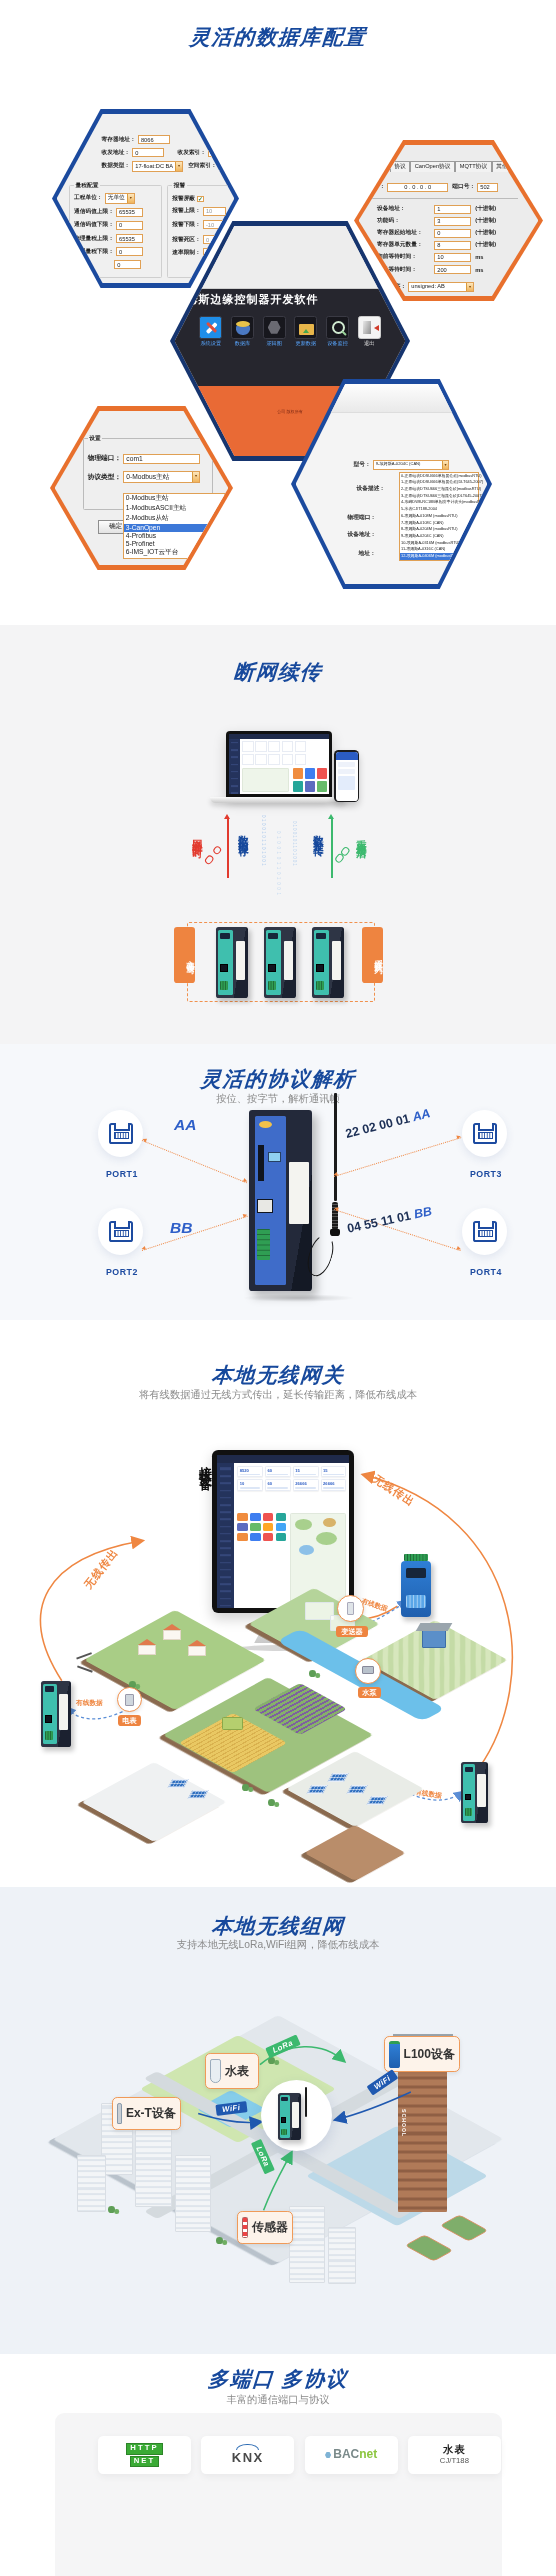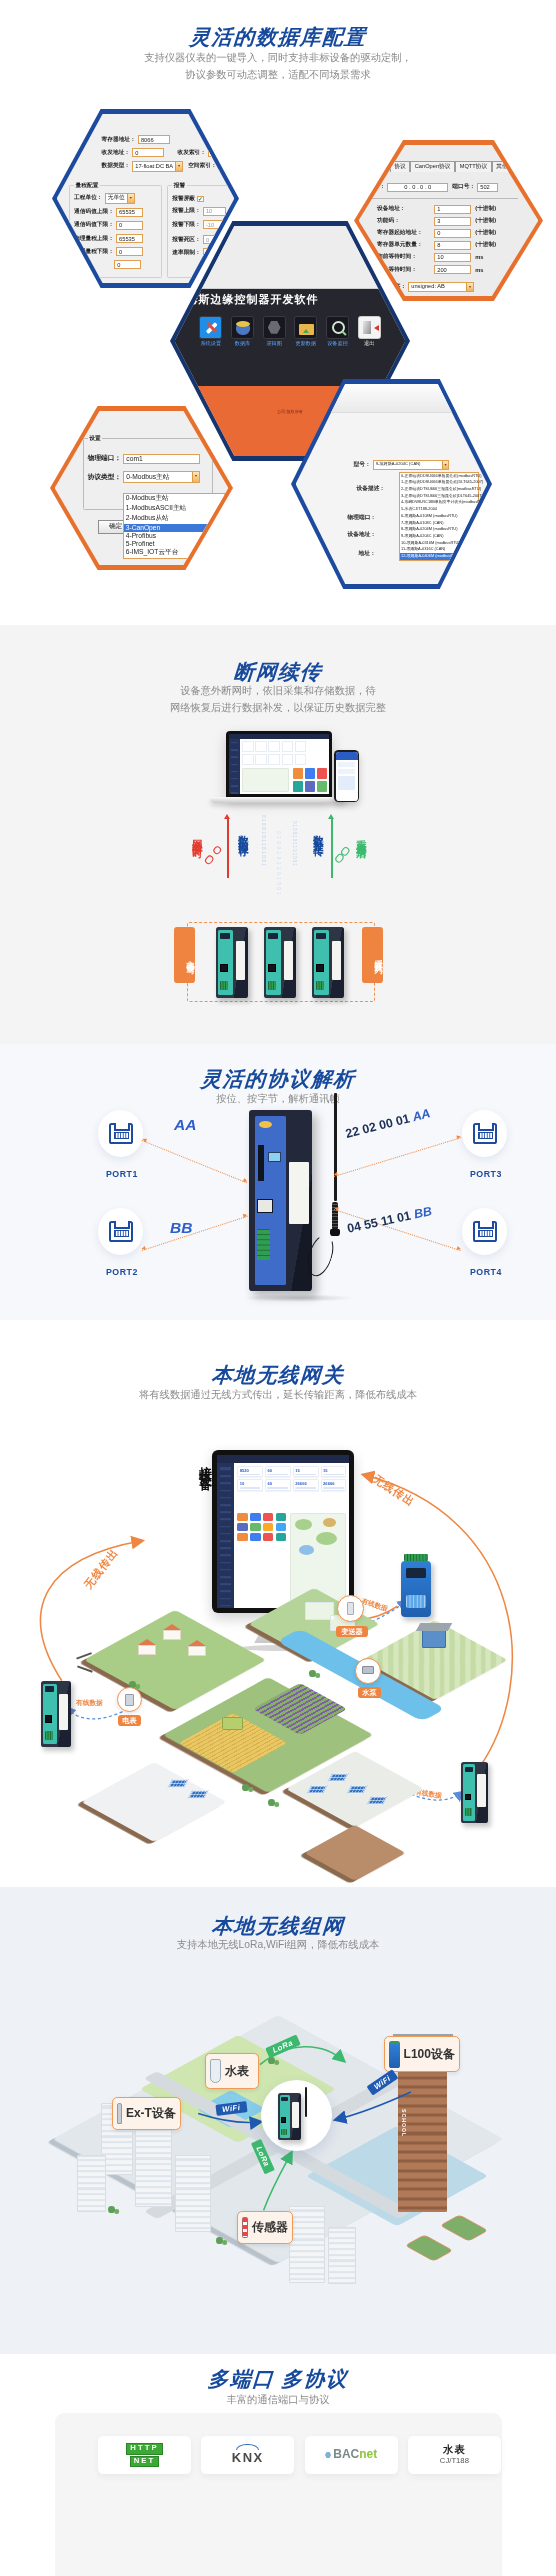--- a/index.html
+++ b/index.html
@@ -118,24 +118,20 @@
   .gear{display:inline-block;width:11.3px;height:11.3px;border-radius:50%;background:repeating-conic-gradient(#f5a623 0 22deg,#fff 22deg 45deg);border:1.5px solid #f5a623;margin-right:3.1px;vertical-align:middle}
   .hexi{display:inline-block;width:6.2px;height:6.2px;background:#7fb3d5;clip-path:polygon(26% 0,74% 0,100% 50%,74% 100%,26% 100%,0 50%);margin-right:2.1px}
 </style>
 </head>
 <body>
 
 <div class="page">
 
 <section style="height:625px;background:#fff">
   <h1 class="sec-title" style="top:23px">灵活的数据库配置</h1>
-  <p class="sec-sub" style="top:50px">
-    <span>支持仪器仪表的一键导入，同时支持非标设备的驱动定制，</span><br>
-    <span>协议参数可动态调整，适配不同场景需求</span>
-  </p>
 
   <div class="hex" style="left:52px;top:109px;width:187px;height:179px;background:#1b4a9e;z-index:1">
     <div class="hin win">
       <b style="position:absolute;left:8.2px;top:50px;font-size:6.2px">数</b>
       <div style="position:absolute;left:45px;top:21.6px;right:3.1px">
         <div class="wrow">
               <span class="wl">寄存器地址：</span>
               <span class="inp" style="width:32px">8066</span>
             </div>
         <div class="wrow">
@@ -369,24 +365,20 @@
             <div class="opt" style="padding:0 1.5px">10-埃姆斯A-0316M (modbusRTU)</div>
             <div class="opt" style="padding:0 1.5px">11-埃姆斯A-0316C (CAN)</div>
             <div class="opt sel" style="padding:0 1.5px">12-埃姆斯A-0406M (modbusRTU)</div>
           </div>
     </div>
   </div>
 </section>
 
 <section style="height:419px;background:#f4f4f5">
   <h2 class="sec-title" style="top:33px">断网续传</h2>
-  <p class="sec-sub" style="top:58px">
-    <span>设备意外断网时，依旧采集和存储数据，待</span><br>
-    <span>网络恢复后进行数据补发，以保证历史数据完整</span>
-  </p>
 
   <div aria-hidden="true">
     <div class="mscr" style="position:absolute;left:226px;top:106px;width:106px;height:66px;border-radius:4.1px 4.1px 0 0;padding:2.6px">
       <div class="mdisp">
         <div class="dash-head" style="height:5.2px"></div>
         <div class="dash-side" style="top:5.2px;width:11.3px;background-size:7.2px 100%;background-position:2.1px 3.1px"></div>
         <div style="position:absolute;left:13.4px;top:7.2px;right:23px;display:grid;grid-template-columns:repeat(5,1fr);gap:1.5px">
           <i style="height:11.3px;background:#fff;border:0.5px solid #e8ecf4"></i>
               <i style="height:11.3px;background:#fff;border:0.5px solid #e8ecf4"></i>
               <i style="height:11.3px;background:#fff;border:0.5px solid #e8ecf4"></i>

